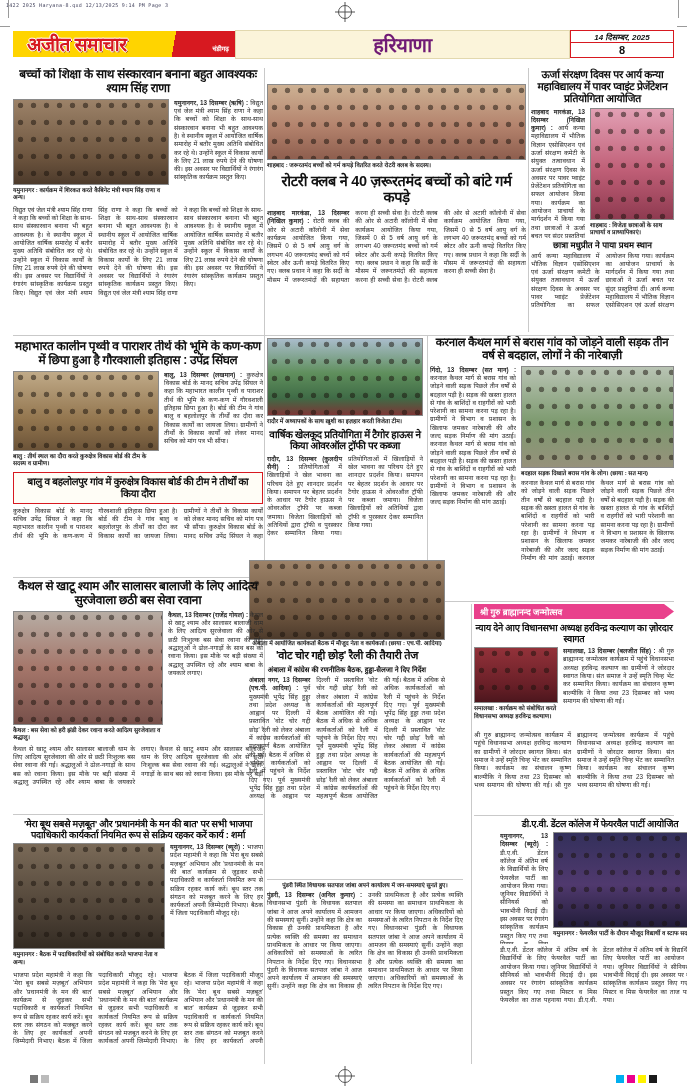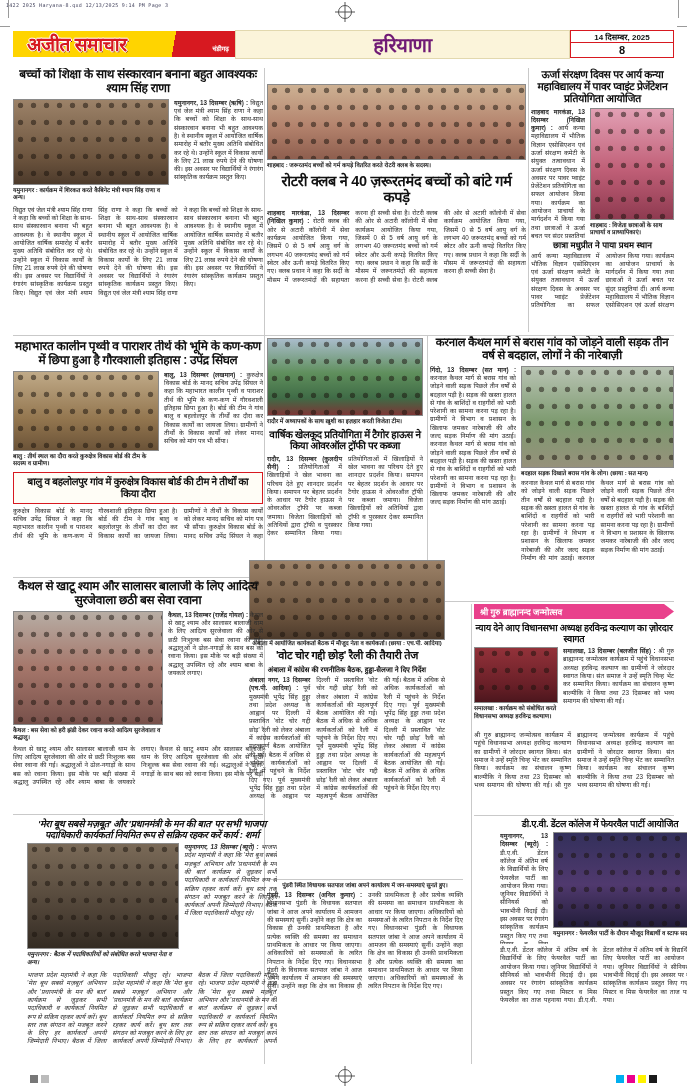--- a/index.html
+++ b/index.html
@@ -20,21 +20,21 @@
   
   .masthead{position:absolute;left:13px;top:30px;width:661px;height:28px;display:flex;align-items:center;}
   .logo{position:relative;width:222px;background:linear-gradient(100deg,#ffd400 72%,#d71920 72%);
         display:flex;align-items:center;padding-left:14px;box-sizing:border-box;}
   .logo-text{font-size:19px;font-weight:bold;color:#d71920;letter-spacing:-.5px;
         text-shadow:-1px 0 #fff,1px 0 #fff,0 -1px #fff,0 1px #fff,1px 1px 0 #7a0c10;}
   .logo-ed{position:absolute;right:6px;bottom:4px;color:#ffffff;font-size:6.5px;font-weight:bold;}
   .section-band{flex:1;background:#fbf4da;border:1px solid #e2d8ae;display:flex;align-items:center;justify-content:center;}
   .section-band span{font-size:20px;font-weight:bold;color:#701a75;letter-spacing:-.5px;}
   .datebox{width:104px;border:1.5px solid #d71920;box-sizing:border-box;display:flex;flex-direction:column;background:#fff;}
-  .datebox .date{flex:1;display:flex;align-items:center;justify-content:center;font-size:8px;font-weight:bold;color:#111;border-bottom:1.5px solid #d71920;}
+  .datebox .date{flex:1;display:flex;align-items:center;justify-content:center;font-size:8px;font-weight:bold;color:#111;border-bottom:1.5px solid #d71920;font-style:italic;}
   .datebox .pageno{height:14px;display:flex;align-items:center;justify-content:center;font-size:11px;font-weight:bold;color:#111;}
   
   .art{position:absolute;overflow:hidden;box-sizing:border-box;}
   .hl{margin:0 0 3px;font-weight:bold;color:#101010;text-align:center;line-height:1.16;letter-spacing:-.3px;}
   .body{margin:0;font-size:6.3px;line-height:1.32;text-align:justify;color:#2c2c2c;overflow:hidden;}
   .dl{font-weight:bold;}
   .cols2{column-count:2;column-gap:6px;}
   .cols3{column-count:3;column-gap:6px;}
   .row{display:flex;gap:5px;align-items:flex-start;}
   figure{margin:0;}
@@ -190,21 +190,21 @@
     <div class="row">
       <figure style="width:150px;flex:none;">
         <div class="photo ph-bus" style="height:114px;"></div>
         <figcaption class="cap">कैथल : बस सेवा को हरी झंडी देकर रवाना करते आदित्य सुरजेवाला व श्रद्धालु।</figcaption>
       </figure>
       <p class="body" style="flex:1;height:132px;"><span class="dl">कैथल, 13 दिसम्बर (राजेंद्र गोयल) :</span> <span>कैथल से खाटू श्याम और सालासर बालाजी धाम के लिए आदित्य सुरजेवाला की ओर से छठी निःशुल्क बस सेवा रवाना की गई। श्रद्धालुओं ने ढोल-नगाड़ों के साथ बस को रवाना किया। इस मौके पर बड़ी संख्या में श्रद्धालु उपस्थित रहे और श्याम बाबा के जयकारे लगाए।</span></p>
     </div>
     <p class="body cols2" style="height:48px;margin-top:2px;">कैथल से खाटू श्याम और सालासर बालाजी धाम के लिए आदित्य सुरजेवाला की ओर से छठी निःशुल्क बस सेवा रवाना की गई। श्रद्धालुओं ने ढोल-नगाड़ों के साथ बस को रवाना किया। इस मौके पर बड़ी संख्या में श्रद्धालु उपस्थित रहे और श्याम बाबा के जयकारे लगाए। कैथल से खाटू श्याम और सालासर बालाजी धाम के लिए आदित्य सुरजेवाला की ओर से छठी निःशुल्क बस सेवा रवाना की गई। श्रद्धालुओं ने ढोल-नगाड़ों के साथ बस को रवाना किया। इस मौके पर बड़ी संख्या में श्रद्धालु उपस्थित रहे और श्याम बाबा के जयकारे लगाए।</p>
   </section>
 
-  <section class="art" style="left:27px;top:818px;width:250px;height:246px;font-style:italic;">
+  <section class="art" style="left:13px;top:818px;width:250px;height:246px;">
     <h2 class="hl" style="font-size:9.5px;">'मेरा बूथ सबसे मज़बूत' और 'प्रधानमंत्री के मन की बात' पर सभी भाजपा पदाधिकारी कार्यकर्ता नियमित रूप से सक्रिय रहकर करें कार्य : शर्मा</h2>
     <div class="row">
       <figure style="width:152px;flex:none;">
         <div class="photo ph-bjp" style="height:106px;"></div>
         <figcaption class="cap">यमुनानगर : बैठक में पदाधिकारियों को संबोधित करते भाजपा नेता व अन्य।</figcaption>
       </figure>
       <p class="body" style="flex:1;height:126px;"><span class="dl">यमुनानगर, 13 दिसम्बर (ब्यूरो) :</span> <span>भाजपा प्रदेश महामंत्री ने कहा कि 'मेरा बूथ सबसे मज़बूत' अभियान और 'प्रधानमंत्री के मन की बात' कार्यक्रम से जुड़कर सभी पदाधिकारी व कार्यकर्ता नियमित रूप से सक्रिय रहकर कार्य करें। बूथ स्तर तक संगठन को मजबूत करने के लिए हर कार्यकर्ता अपनी जिम्मेदारी निभाए। बैठक में जिला पदाधिकारी मौजूद रहे।</span></p>
     </div>
     <p class="body cols3" style="height:76px;margin-top:2px;">भाजपा प्रदेश महामंत्री ने कहा कि 'मेरा बूथ सबसे मज़बूत' अभियान और 'प्रधानमंत्री के मन की बात' कार्यक्रम से जुड़कर सभी पदाधिकारी व कार्यकर्ता नियमित रूप से सक्रिय रहकर कार्य करें। बूथ स्तर तक संगठन को मजबूत करने के लिए हर कार्यकर्ता अपनी जिम्मेदारी निभाए। बैठक में जिला पदाधिकारी मौजूद रहे। भाजपा प्रदेश महामंत्री ने कहा कि 'मेरा बूथ सबसे मज़बूत' अभियान और 'प्रधानमंत्री के मन की बात' कार्यक्रम से जुड़कर सभी पदाधिकारी व कार्यकर्ता नियमित रूप से सक्रिय रहकर कार्य करें। बूथ स्तर तक संगठन को मजबूत करने के लिए हर कार्यकर्ता अपनी जिम्मेदारी निभाए। बैठक में जिला पदाधिकारी मौजूद रहे। भाजपा प्रदेश महामंत्री ने कहा कि 'मेरा बूथ सबसे मज़बूत' अभियान और 'प्रधानमंत्री के मन की बात' कार्यक्रम से जुड़कर सभी पदाधिकारी व कार्यकर्ता नियमित रूप से सक्रिय रहकर कार्य करें। बूथ स्तर तक संगठन को मजबूत करने के लिए हर कार्यकर्ता अपनी जिम्मेदारी निभाए। बैठक में जिला पदाधिकारी मौजूद रहे।</p>
   </section>

